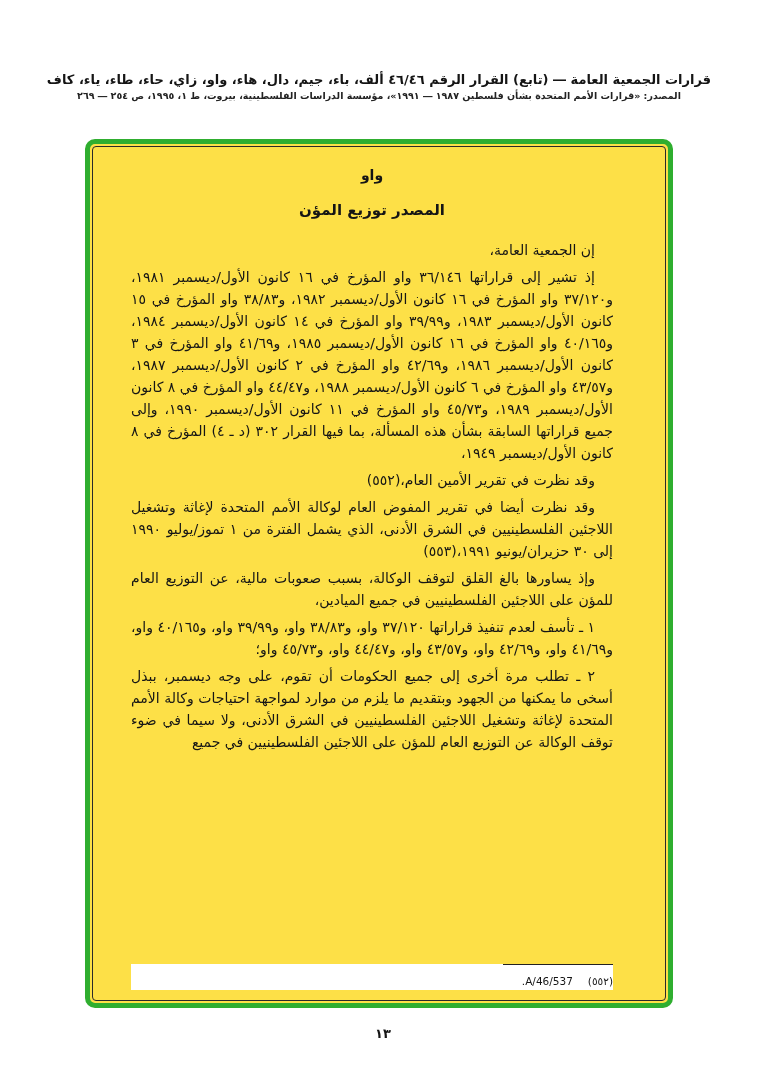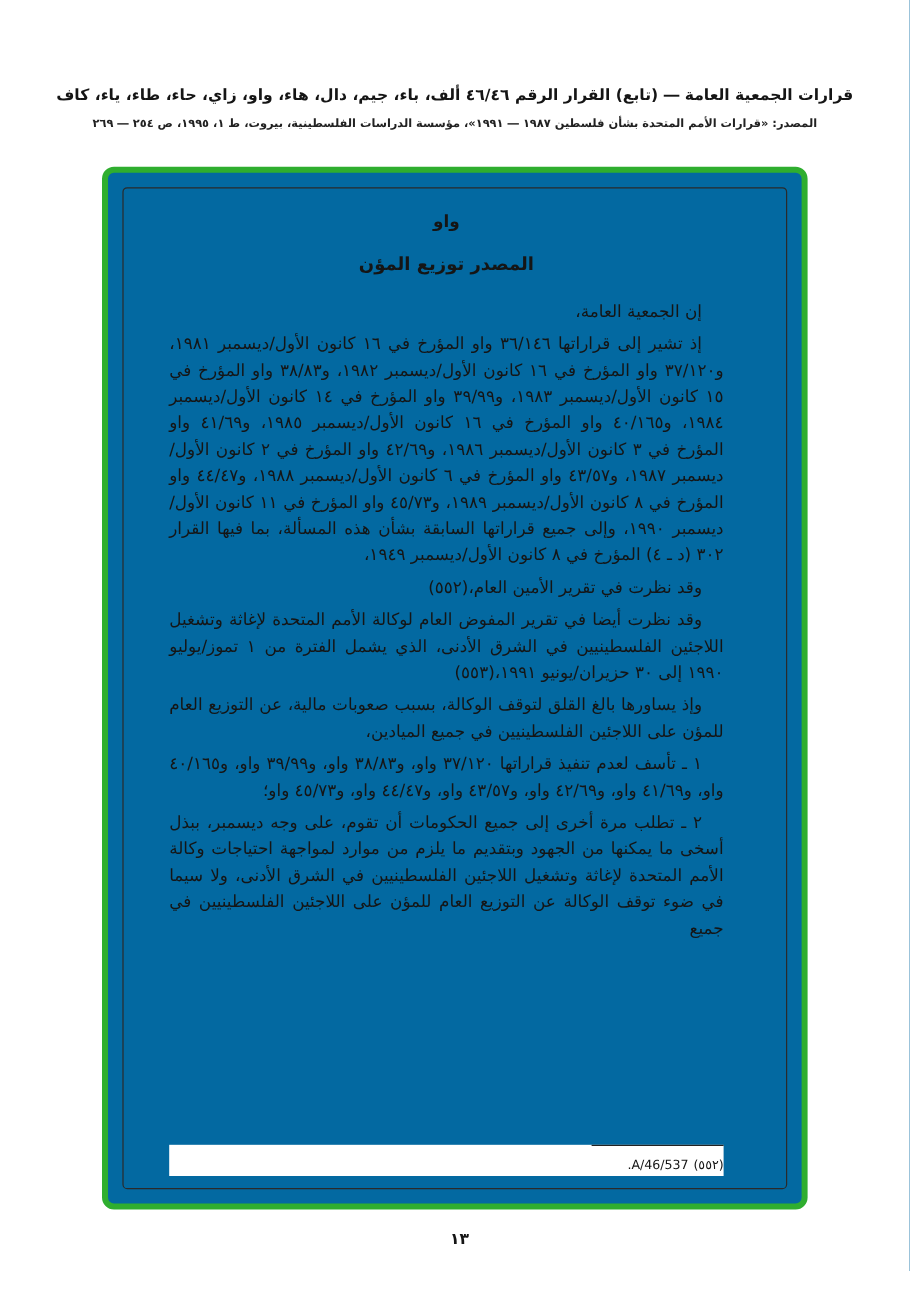--- a/index.html
+++ b/index.html
@@ -19,31 +19,31 @@
   }
   .header-line1 {
     font-size: 13px;
     font-weight: bold;
     letter-spacing: 0.2px;
     white-space: nowrap;
   }
   .header-line2 {
     font-size: 9.5px;
     font-weight: bold;
-    margin-top: 11px;
+    margin-top: 3px;
     color: #222;
   }
   .green-frame {
     position: absolute;
     left: 85px; top: 139px;
     width: 588px; height: 869px;
     border: 5px solid #2fae2f;
     border-radius: 10px;
-    background: #0369a1;
-    padding: 12px;
+    background: #fde047;
+    padding: 2px;
   }
   .inner-frame {
     position: relative;
     width: 100%; height: 100%;
     border: 1px solid #2a2a2a;
     border-radius: 4px;
     direction: rtl;
     padding: 20px 52px 12px 38px;
     overflow: hidden;
   }
@@ -78,21 +78,21 @@
   .footnote-rule {
     width: 110px;
     border-top: 1px solid #222;
     margin-bottom: 7px;
   }
   .footnote {
     font-size: 10.5px;
     line-height: 1.75;
     text-align: right;
   }
-  .fn-marker { margin-left: 4px; }
+  .fn-marker { margin-left: 15px; }
   .page-number {
     position: absolute;
     top: 1026px; left: 8px; right: 0;
     text-align: center;
     font-size: 13px;
     font-weight: bold;
   }
 </style>
 </head>
 <body>

